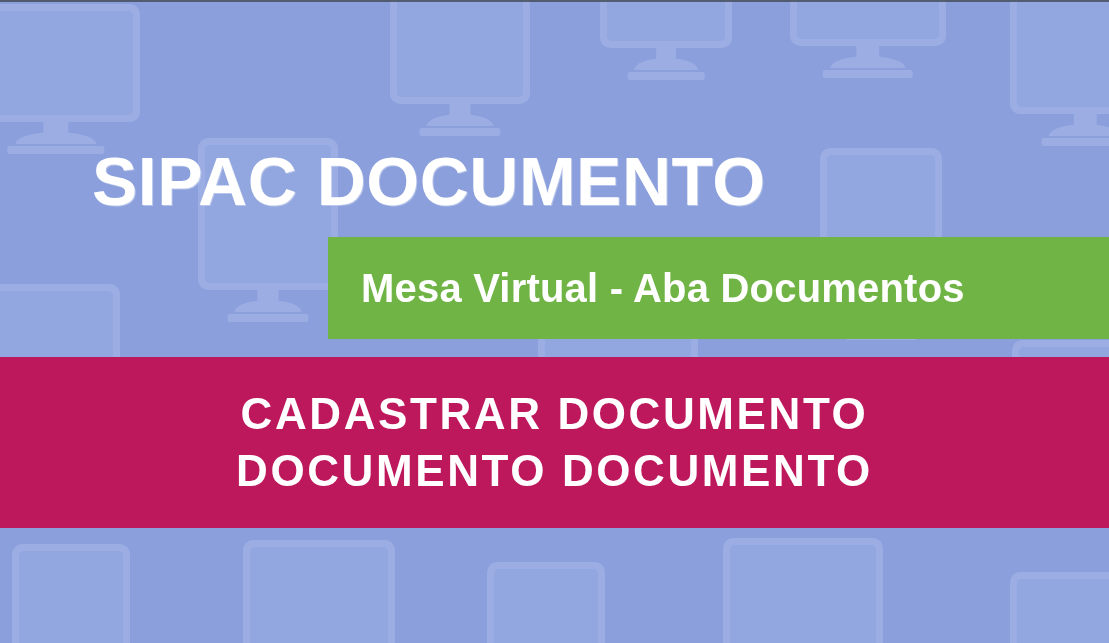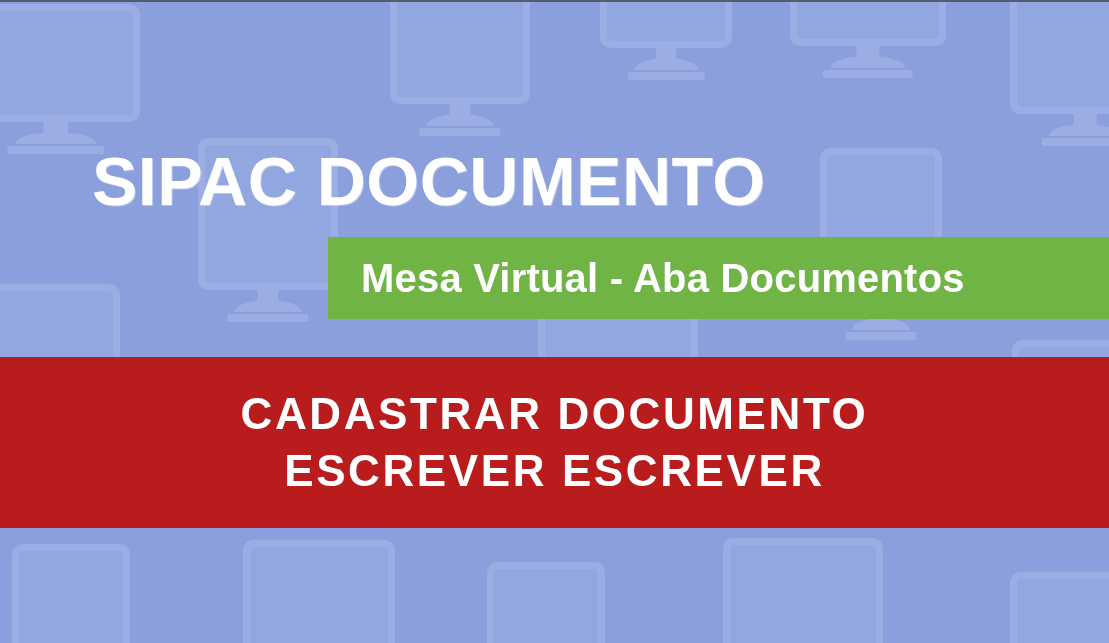--- a/index.html
+++ b/index.html
@@ -88,21 +88,21 @@
     white-space: nowrap;
     text-shadow: 1px 1px 0 rgba(255,255,255,0.35);
   }
 
   
   .subtitle-bar {
     position: absolute;
     left: 328px;
     top: 237px;
     right: 0;
-    height: 82px;
+    height: 102px;
     background: #6FB444;
     display: flex;
     align-items: center;
   }
   .subtitle-text {
     color: #ffffff;
     font-size: 40px;
     font-weight: 700;
     letter-spacing: 0.2px;
     line-height: 1;
@@ -110,21 +110,21 @@
     margin-left: 33px;
   }
 
   
   .main-band {
     position: absolute;
     left: 0;
     right: 0;
     top: 357px;
     height: 171px;
-    background: #b91c1c;
+    background: #be185d;
     display: flex;
     flex-direction: column;
     align-items: center;
     justify-content: center;
   }
   .band-line {
     color: #ffffff;
     font-size: 44px;
     font-weight: 700;
     letter-spacing: 2.6px;
@@ -247,16 +247,16 @@
   <div class="top-edge"></div>
 
   <div class="title">SIPAC DOCUMENTO</div>
 
   <div class="subtitle-bar">
     <span class="subtitle-text">Mesa Virtual - Aba Documentos</span>
   </div>
 
   <div class="main-band">
     <div class="band-line">CADASTRAR DOCUMENTO</div>
-    <div class="band-line">ESCREVER ESCREVER</div>
+    <div class="band-line">DOCUMENTO DOCUMENTO</div>
   </div>
 
 </div>
 
 </body></html>

